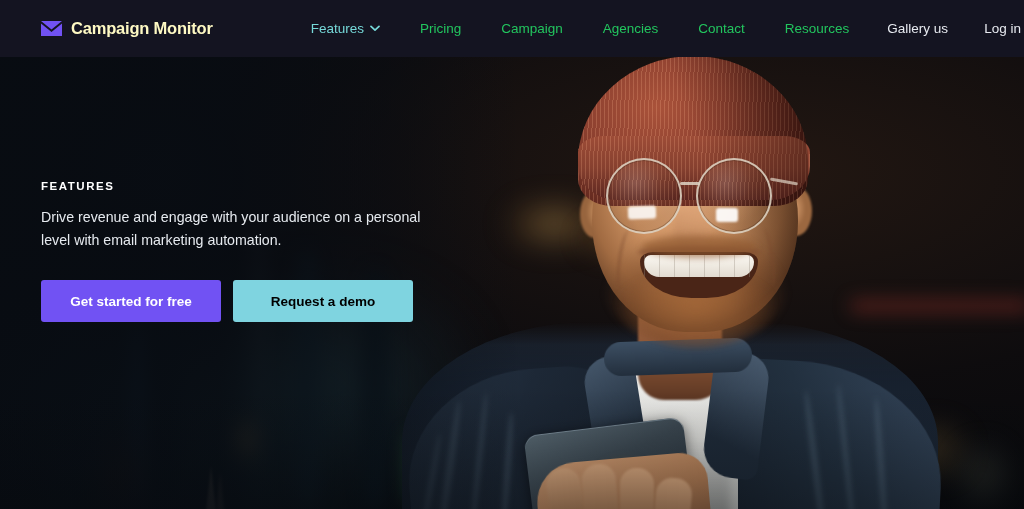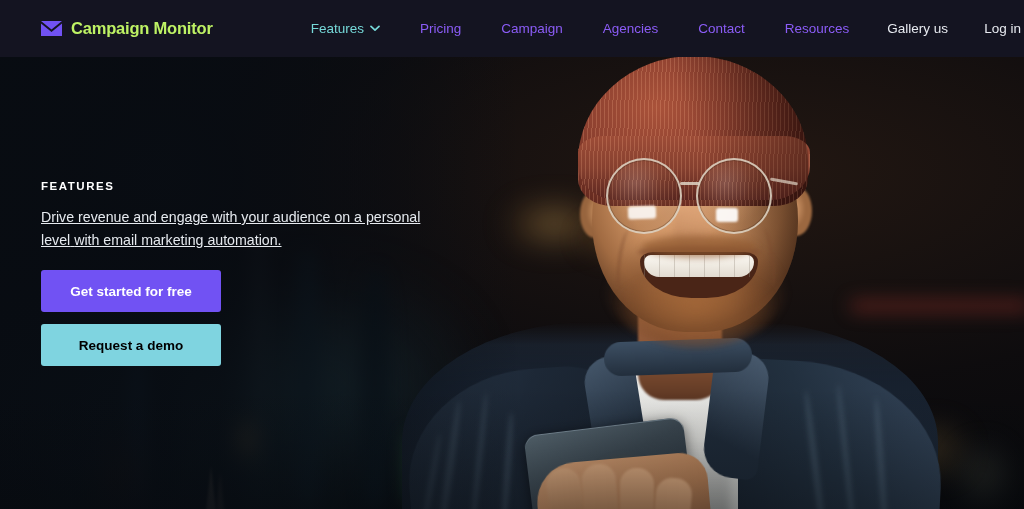--- a/index.html
+++ b/index.html
@@ -358,27 +358,27 @@
   
   .header {
     position:absolute; left:0; top:0; width:1024px; height:57px;
     background:#141421;
     display:flex; align-items:center;
     z-index:40;
   }
   .brand { display:flex; align-items:center; gap:9px; margin-left:41px; }
   .brand-mark { width:21px; height:15px; display:block; }
   .brand-text {
-    color:#bef264; font-size:16.5px; font-weight:bold; letter-spacing:-.2px;
+    color:#fef9c3; font-size:16.5px; font-weight:bold; letter-spacing:-.2px;
     white-space:nowrap;
   }
 
   .nav-main { display:flex; align-items:center; gap:0; margin-left:78px; }
   .nav-item {
-    color:#8b5cf6; font-size:13.5px; padding:0 20px;
+    color:#22c55e; font-size:13.5px; padding:0 20px;
     display:flex; align-items:center; gap:6px; white-space:nowrap; cursor:pointer;
   }
   .nav-item.active { color:#76d9d9; }
   .chev { display:block; }
 
   .nav-right { margin-left:auto; display:flex; align-items:center; margin-right:41px; }
   .nav-link {
     color:#e7eaf0; font-size:13.5px; padding:0 18px; white-space:nowrap; cursor:pointer;
   }
 
@@ -387,23 +387,23 @@
   .eyebrow {
     color:#ffffff; font-size:11.5px; font-weight:bold;
     letter-spacing:1.55px; margin-bottom:14px;
   }
   .headline {
     color:#ffffff; font-size:43px; font-weight:bold;
     line-height:1.085; letter-spacing:-.9px; margin-bottom:22px;
   }
   .subcopy {
     color:#e6eaef; font-size:14.2px; line-height:1.62;
-    max-width:400px; margin-bottom:18px;text-decoration:underline;
-  }
-  .cta-row { display:flex; gap:12px;flex-direction:column; }
+    max-width:400px; margin-bottom:28px;
+  }
+  .cta-row { display:flex; gap:12px; }
   .btn {
     border:none; border-radius:3px; cursor:pointer;
     font-size:13.5px; font-weight:bold;
     font-family:"Liberation Sans", sans-serif;
     height:42px; display:flex; align-items:center; justify-content:center;
   }
   .btn-primary { background:#7152f3; color:#ffffff; width:180px; }
   .btn-secondary { background:#7fd4e0; color:#000000; width:180px; }
 </style>
 </head>

